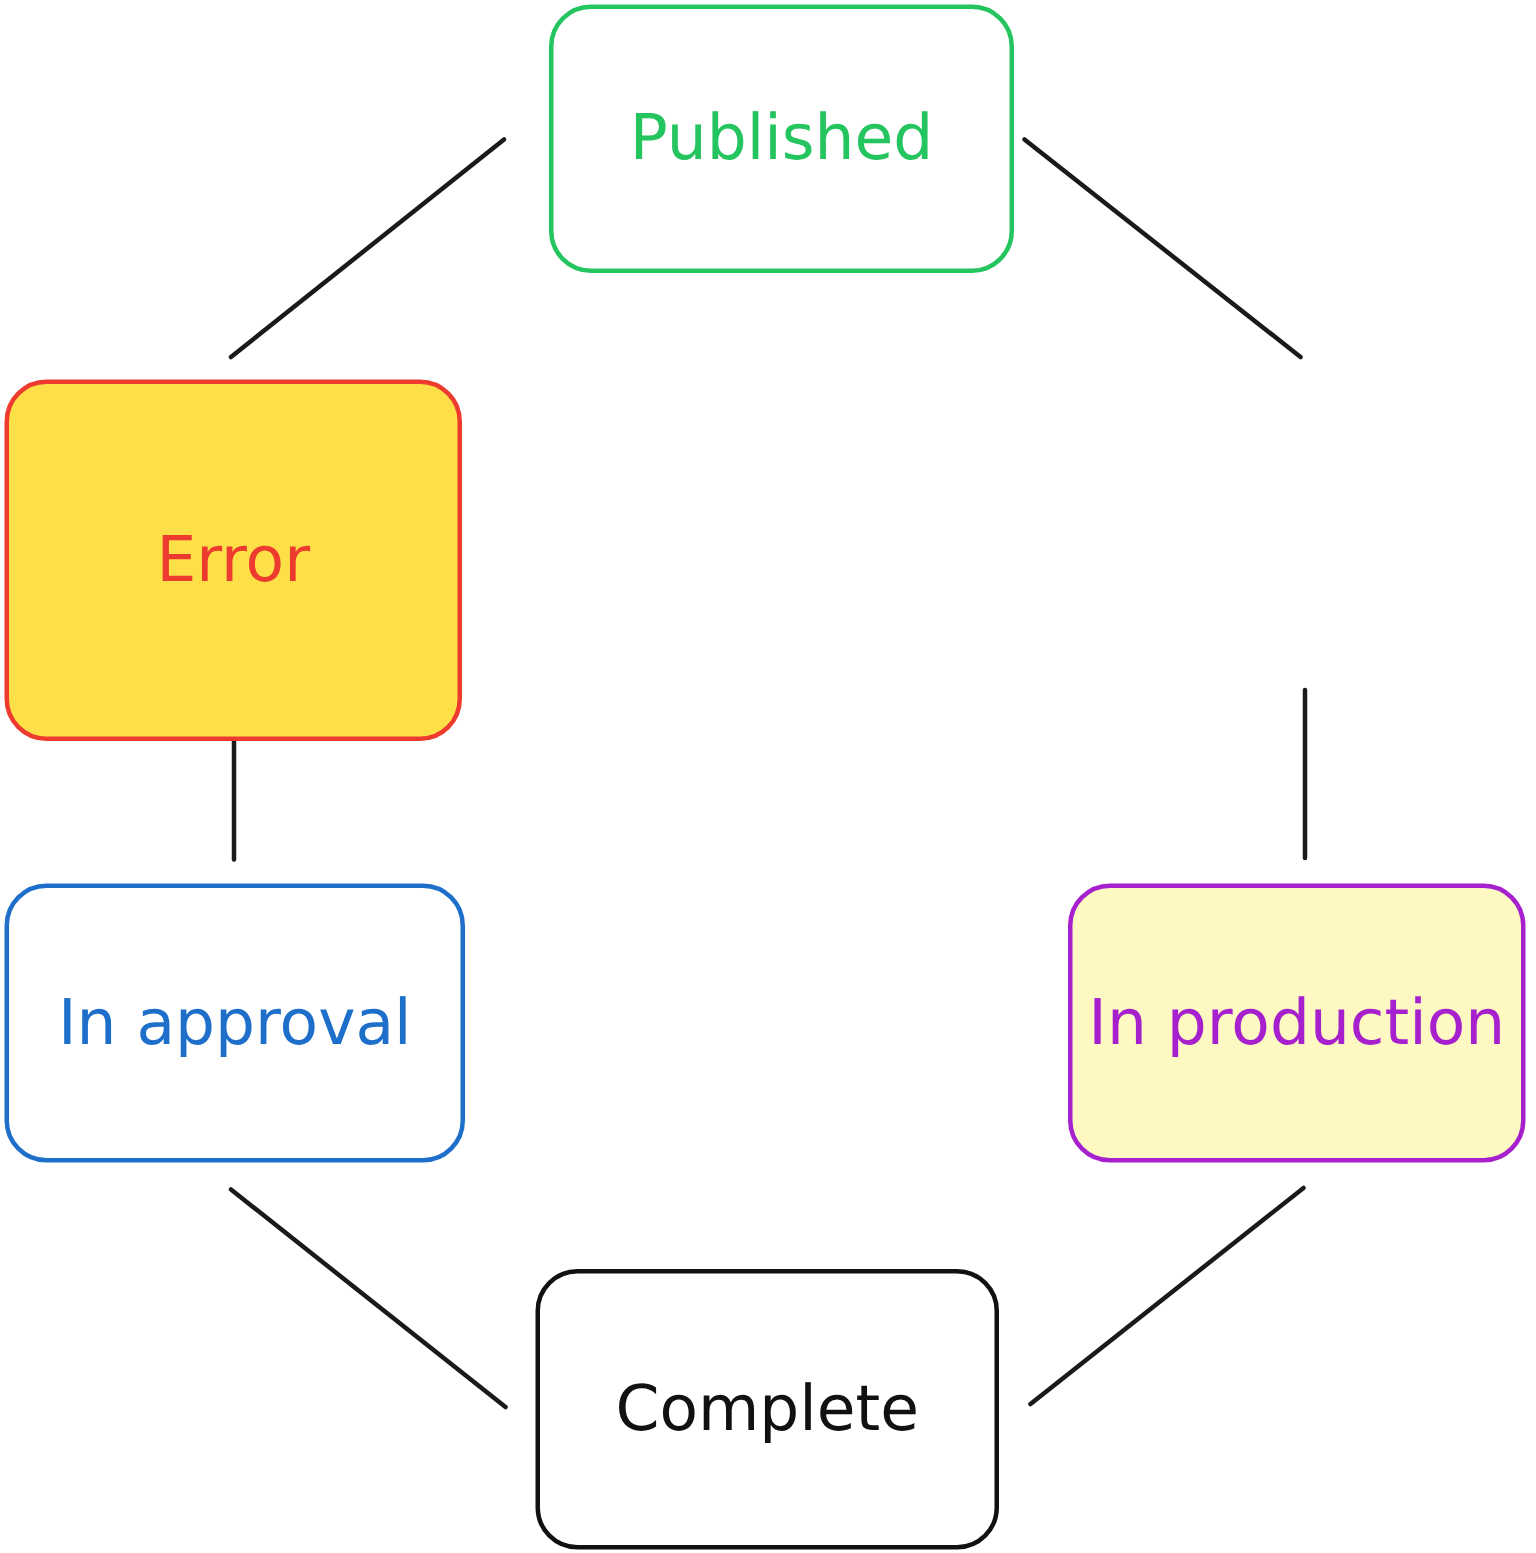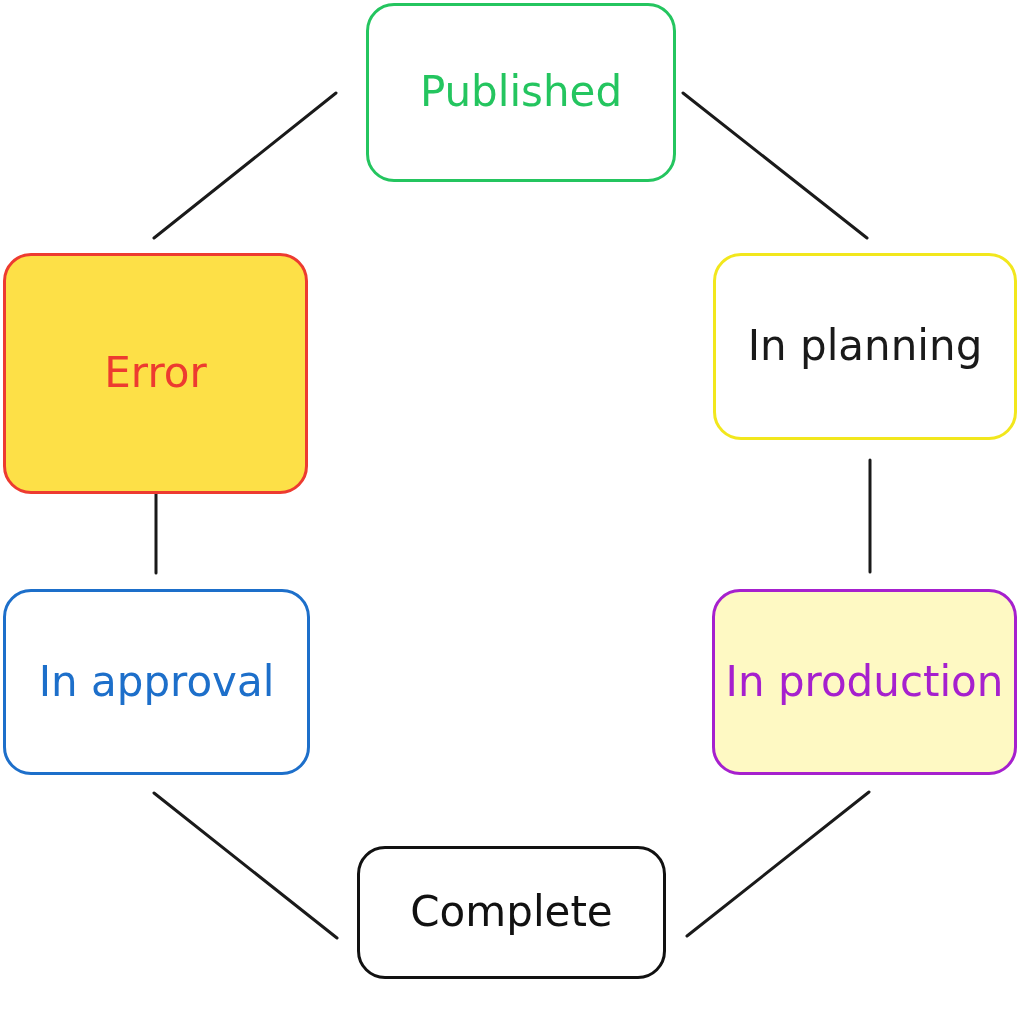--- a/index.html
+++ b/index.html
@@ -56,27 +56,24 @@
       <line x1="683" y1="93" x2="867" y2="238" stroke="#1a1a1a" stroke-width="3" stroke-linecap="round"></line>
       <line x1="870" y1="460" x2="870" y2="572" stroke="#1a1a1a" stroke-width="3" stroke-linecap="round"></line>
       <line x1="869" y1="792" x2="687" y2="936" stroke="#1a1a1a" stroke-width="3" stroke-linecap="round"></line>
       <line x1="337" y1="938" x2="154" y2="793" stroke="#1a1a1a" stroke-width="3" stroke-linecap="round"></line>
       <line x1="156" y1="573" x2="156" y2="460" stroke="#1a1a1a" stroke-width="3" stroke-linecap="round"></line>
     </svg>
   <div class="nodes-layer" id="nodes-layer">
       <div class="node" style="left: 356px; top: 3px; width: 310px; height: 179px; border-color: rgb(36, 197, 95); background: rgb(255, 255, 255); margin-left: 10px;">
         <span class="node-label" style="color: rgb(36, 197, 95);">Published</span>
       </div>
-      <div class="node" style="left: 713px; top: 253px; width: 304px; height: 187px; border-color: rgb(242, 231, 29); background: rgb(255, 255, 255);">
-        <span class="node-label" style="color: rgb(26, 26, 26);">In planning</span>
-      </div>
       <div class="node" style="left: 712px; top: 589px; width: 305px; height: 186px; border-color: rgb(166, 32, 206); background: #fef9c3;">
         <span class="node-label" style="color: rgb(166, 32, 206);">In production</span>
       </div>
-      <div class="node" style="left: 357px; top: 846px; width: 309px; height: 133px; border-color: rgb(17, 17, 17); background: rgb(255, 255, 255);">
+      <div class="node" style="left: 357px; top: 846px; width: 309px; height: 187px; border-color: rgb(17, 17, 17); background: rgb(255, 255, 255);">
         <span class="node-label" style="color: rgb(17, 17, 17);">Complete</span>
       </div>
       <div class="node" style="left: 3px; top: 589px; width: 307px; height: 186px; border-color: rgb(29, 111, 202); background: rgb(255, 255, 255); text-align: center;">
         <span class="node-label" style="color: rgb(29, 111, 202);">In approval</span>
       </div>
       <div class="node" style="left: 3px; top: 253px; width: 305px; height: 241px; border-color: rgb(237, 59, 48); background: #fde047;">
         <span class="node-label" style="color: rgb(237, 59, 48);">Error</span>
       </div>
     </div>
 </div>

